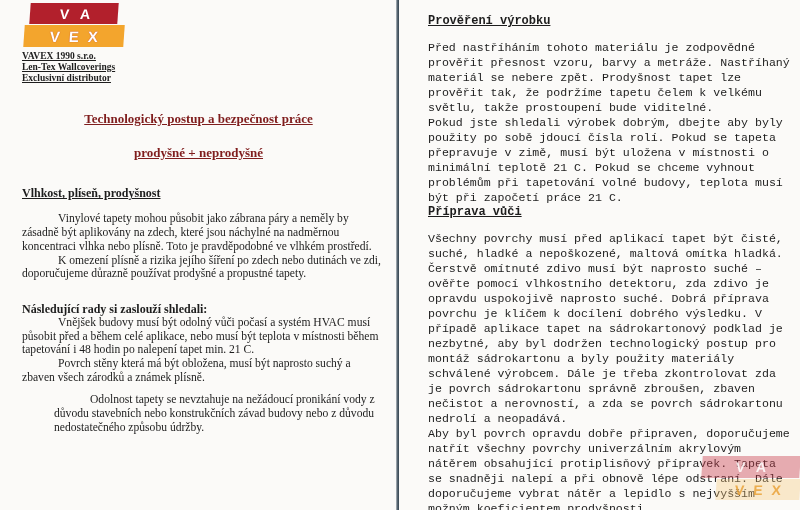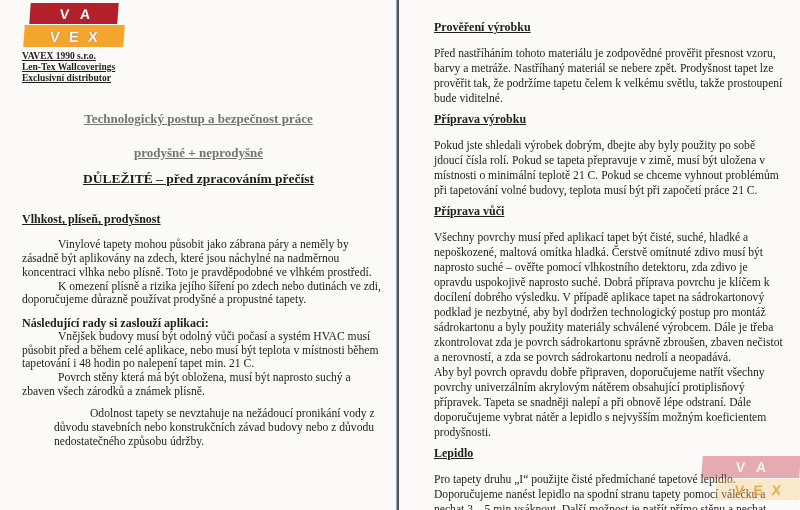--- a/index.html
+++ b/index.html
@@ -52,25 +52,25 @@
     margin-top:10px;text-align:center;font-weight:bold;font-size:13.5px;
   }
   .doc-important span{text-decoration:underline;}
 
   
   .left-body{margin:25px 14px 0 22px;font-size:11.6px;line-height:13.7px;}
   .heading{font-weight:bold;font-size:12px;line-height:14px;margin:0;}
   .heading.u{text-decoration:underline;}
   p{margin:0;}
   .indent{text-indent:36px;}
-  .mb-blank{margin-bottom:9px;}
+  .mb-blank{margin-bottom:21px;}
   .mt-blank{margin-top:9px;margin-left:32px;}
   .h-gap{margin-bottom:12px;}
 
-  .col-right section{margin:6px;}
+  .col-right section{margin:0;font-family:Liberation Mono, monospace;}
   .col-right .heading{margin-bottom:12px;}
   .col-right p{font-size:11.6px;line-height:15px;}
   .sec-gap-lg{margin-bottom:23px;}
   .sec-gap-sm{margin-bottom:9px;}
   .sec-gap-md{margin-bottom:11px;}
 
   
   .watermark{position:absolute;left:702px;top:456px;width:98px;height:46px;
     pointer-events:none;z-index:6;}
   .wm-top{
@@ -102,53 +102,49 @@
       <div class="logo-top">VA</div>
       <div class="logo-bottom">VEX</div>
     </div>
 
     <div class="company">
       <div>VAVEX 1990 s.r.o.</div>
       <div>Len-Tex Wallcoverings</div>
       <div>Exclusivní distributor</div>
     </div>
 
-    <div class="doc-title" style="color:#737373;">
+    <div class="doc-title" style="color:#7f1d1d;">
       <span class="tl">Technologický postup a bezpečnost práce</span><br>
       <br>
       <span class="tl">prodyšné + neprodyšné</span>
     </div>
 
-    <div class="doc-important">
-      <span>DŮLEŽITÉ – před zpracováním přečíst</span>
-    </div>
 
     <div class="left-body">
       <div class="heading u h-gap">Vlhkost, plíseň, prodyšnost</div>
       <p class="indent">Vinylové tapety mohou působit jako zábrana páry a neměly by zásadně být aplikovány na zdech, které jsou náchylné na nadměrnou koncentraci vlhka nebo plísně. Toto je pravděpodobné ve vlhkém prostředí.</p>
       <p class="indent mb-blank">K omezení plísně a rizika jejího šíření po zdech nebo dutinách ve zdi, doporučujeme důrazně používat prodyšné a propustné tapety.</p>
 
-      <div class="heading">Následující rady si zaslouží aplikaci:</div>
+      <div class="heading">Následující rady si zaslouží shledali:</div>
       <p class="indent">Vnějšek budovy musí být odolný vůči počasí a systém HVAC musí působit před a během celé aplikace, nebo musí být teplota v místnosti během tapetování i 48 hodin po nalepení tapet min. 21 C.</p>
       <p class="indent">Povrch stěny která má být obložena, musí být naprosto suchý a zbaven všech zárodků a známek plísně.</p>
       <p class="indent mt-blank">Odolnost tapety se nevztahuje na nežádoucí pronikání vody z důvodu stavebních nebo konstrukčních závad budovy nebo z důvodu nedostatečného způsobu údržby.</p>
     </div>
   </div>
 
   <div class="divider"></div>
 
   <div class="col-right">
 
     <section class="sec-gap-lg">
       <div class="heading u">Prověření výrobku</div>
       <p>Před nastříháním tohoto materiálu je zodpovědné prověřit přesnost vzoru, barvy a metráže. Nastříhaný materiál se nebere zpět. Prodyšnost tapet lze prověřit tak, že podržíme tapetu čelem k velkému světlu, takže prostoupení bude viditelné.</p>
     </section>
 
     <section class="sec-gap-sm">
-      <div class="heading u">Příprava výrobku</div>
       <p>Pokud jste shledali výrobek dobrým, dbejte aby byly použity po sobě jdoucí čísla rolí. Pokud se tapeta přepravuje v zimě, musí být uložena v místnosti o minimální teplotě 21 C. Pokud se chceme vyhnout problémům při tapetování volné budovy, teplota musí být při započetí práce 21 C.</p>
     </section>
 
     <section class="sec-gap-md">
       <div class="heading u">Příprava vůči</div>
       <p>Všechny povrchy musí před aplikací tapet být čisté, suché, hladké a nepoškozené, maltová omítka hladká. Čerstvě omítnuté zdivo musí být naprosto suché – ověřte pomocí vlhkostního detektoru, zda zdivo je opravdu uspokojivě naprosto suché. Dobrá příprava povrchu je klíčem k docílení dobrého výsledku. V případě aplikace tapet na sádrokartonový podklad je nezbytné, aby byl dodržen technologický postup pro montáž sádrokartonu a byly použity materiály schválené výrobcem. Dále je třeba zkontrolovat zda je povrch sádrokartonu správně zbroušen, zbaven nečistot a nerovností, a zda se povrch sádrokartonu nedrolí a neopadává.</p>
       <p>Aby byl povrch opravdu dobře připraven, doporučujeme natřít všechny povrchy univerzálním akrylovým nátěrem obsahující protiplisňový přípravek. Tapeta se snadněji nalepí a při obnově lépe odstraní. Dále doporučujeme vybrat nátěr a lepidlo s nejvyšším možným koeficientem prodyšnosti.</p>
     </section>
 
     <section>

